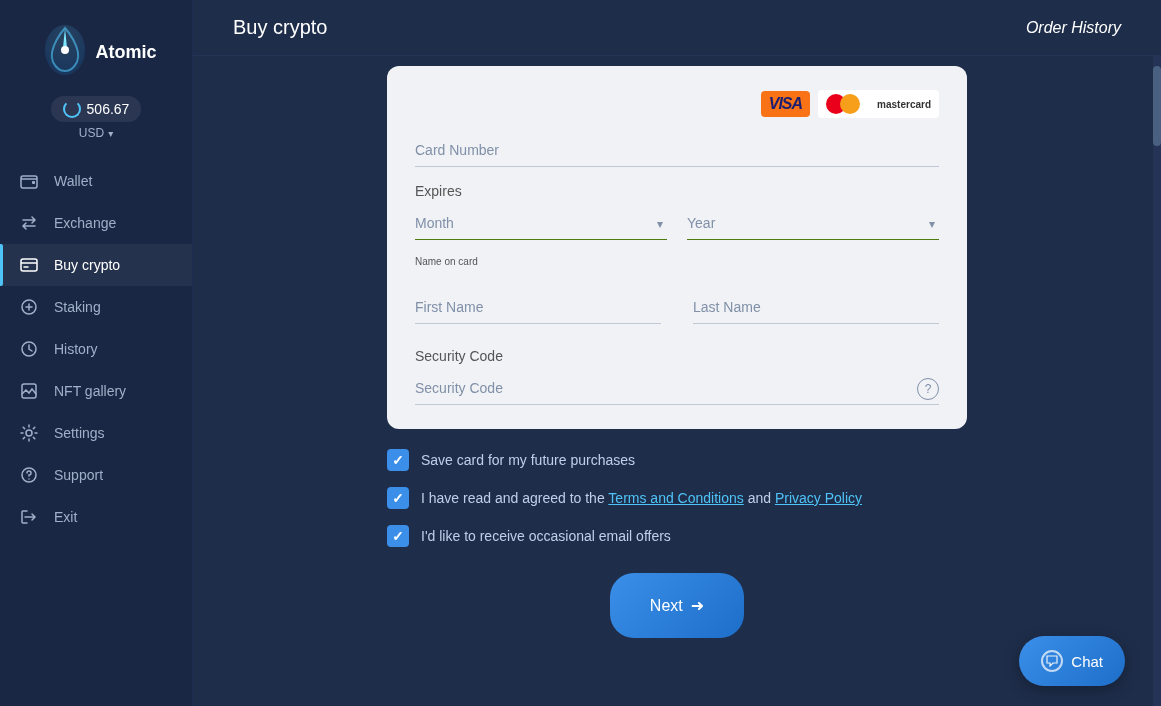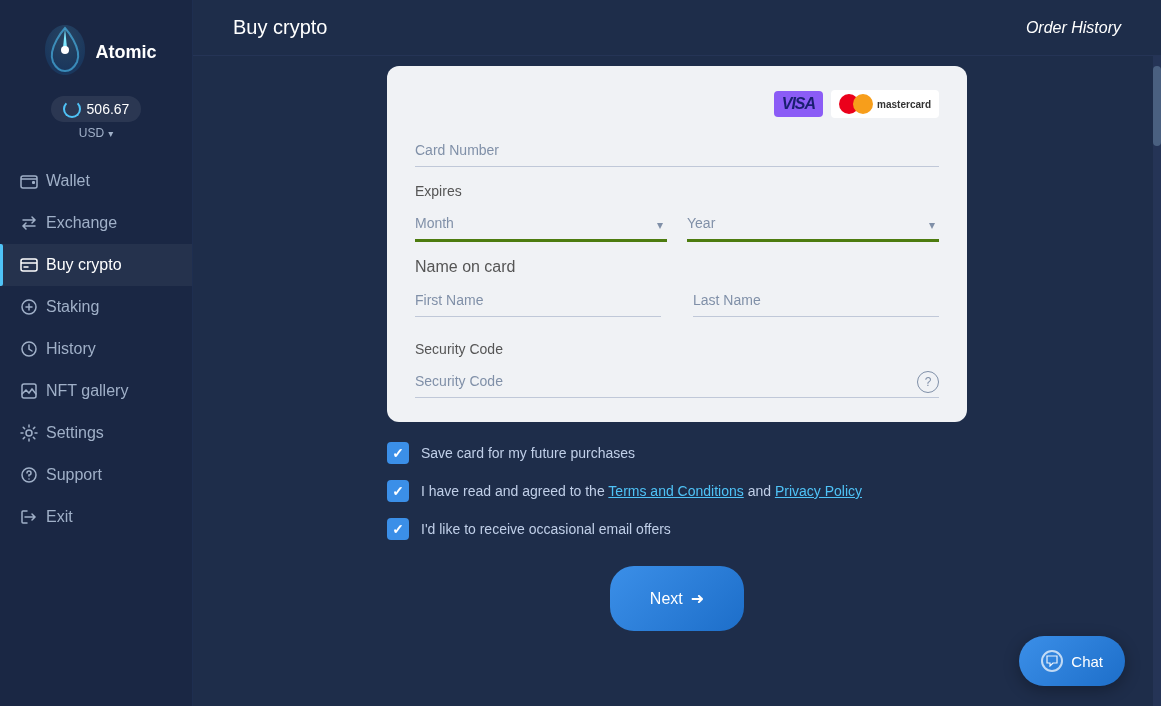--- a/index.html
+++ b/index.html
@@ -75,22 +75,22 @@
     .nav-items {
       width: 100%;
       flex: 1;
     }
     .nav-item {
       display: flex;
       align-items: center;
       padding: 12px 20px;
       color: #a0b0c8;
       cursor: pointer;
-      gap: 8px;
-      font-size: 16px;
+      gap: 16px;
+      font-size: 14px;
       position: relative;
     }
     .nav-item.active {
       color: #fff;
       background: rgba(255,255,255,0.05);
     }
     .nav-item.active::left {
       content: '';
       position: absolute;
       left: 0;
@@ -188,21 +188,21 @@
     .card-logos {
       display: flex;
       justify-content: flex-end;
       align-items: center;
       gap: 8px;
       margin-bottom: 16px;
     }
 
     
     .visa-logo {
-      background: #8b5cf6;
+      background: #f97316;
       border-radius: 4px;
       padding: 4px 8px;
       font-size: 16px;
       font-weight: 900;
       font-style: italic;
       color: #1a1f71;
       letter-spacing: -1px;
     }
 
     
@@ -224,21 +224,21 @@
       width: 20px;
       height: 20px;
       border-radius: 50%;
       background: #f79e1b;
       margin-left: -10px;
     }
     .mc-text {
       font-size: 10px;
       color: #333;
       font-weight: 600;
-      margin-left: 0;
+      margin-left: 13px;
     }
 
     .form-field {
       margin-bottom: 16px;
     }
     .form-field input,
     .form-field select {
       width: 100%;
       border: none;
       border-bottom: 1px solid #c0c8d8;
@@ -259,43 +259,43 @@
       display: flex;
       gap: 20px;
     }
     .expires-row .select-wrapper {
       flex: 1;
       position: relative;
     }
     .expires-row .select-wrapper select {
       width: 100%;
       border: none;
-      border-bottom: 3px solid #4d7c0f;
+      border-bottom: 1px solid #4d7c0f;
       background: transparent;
       padding: 8px 0;
       font-size: 14px;
       color: #8090a8;
       outline: none;
       appearance: none;
       cursor: pointer;
     }
     .select-chevron {
       position: absolute;
       right: 4px;
       top: 50%;
       transform: translateY(-50%);
       color: #8090a8;
       pointer-events: none;
       font-size: 12px;
     }
 
     .name-label {
-      font-size: 16px;
+      font-size: 10px;
       color: #555;
-      margin-bottom: 8px;
+      margin-bottom: 24px;
       margin-top: 8px;
     }
     .name-row {
       display: flex;
       gap: 32px;
     }
     .name-row .form-field {
       flex: 1;
     }
 

